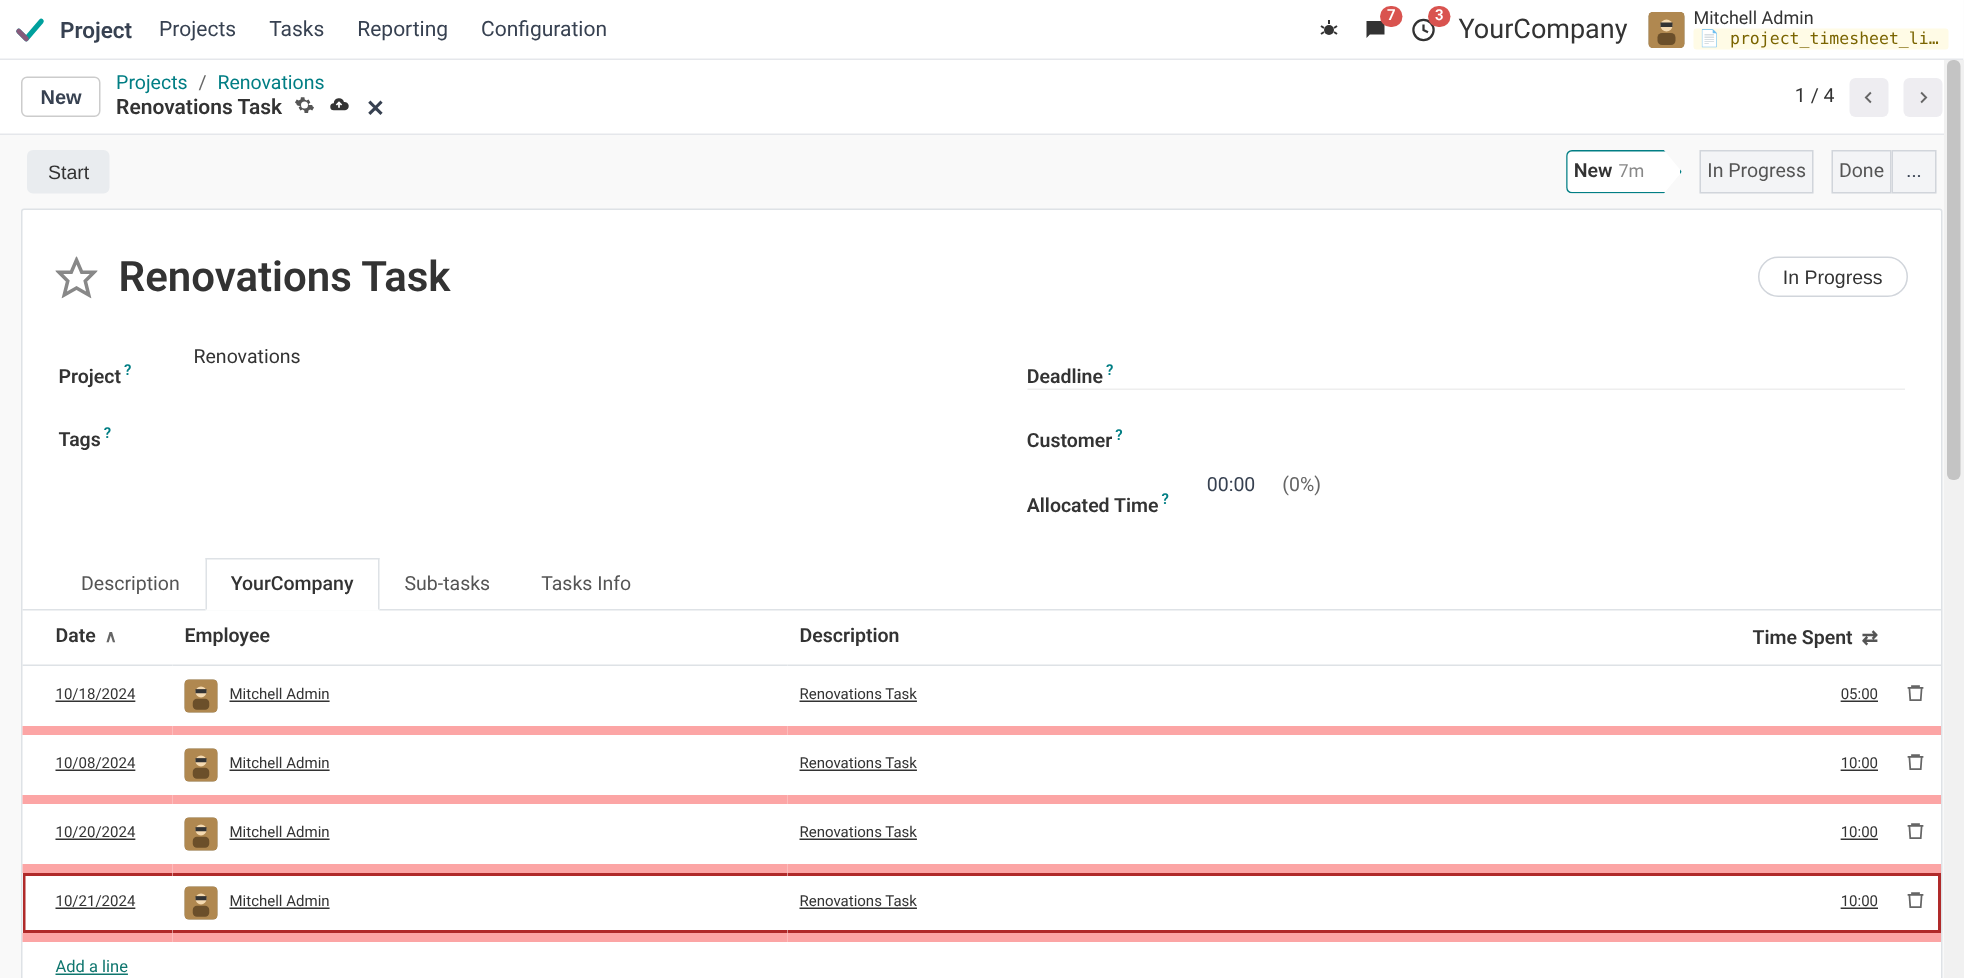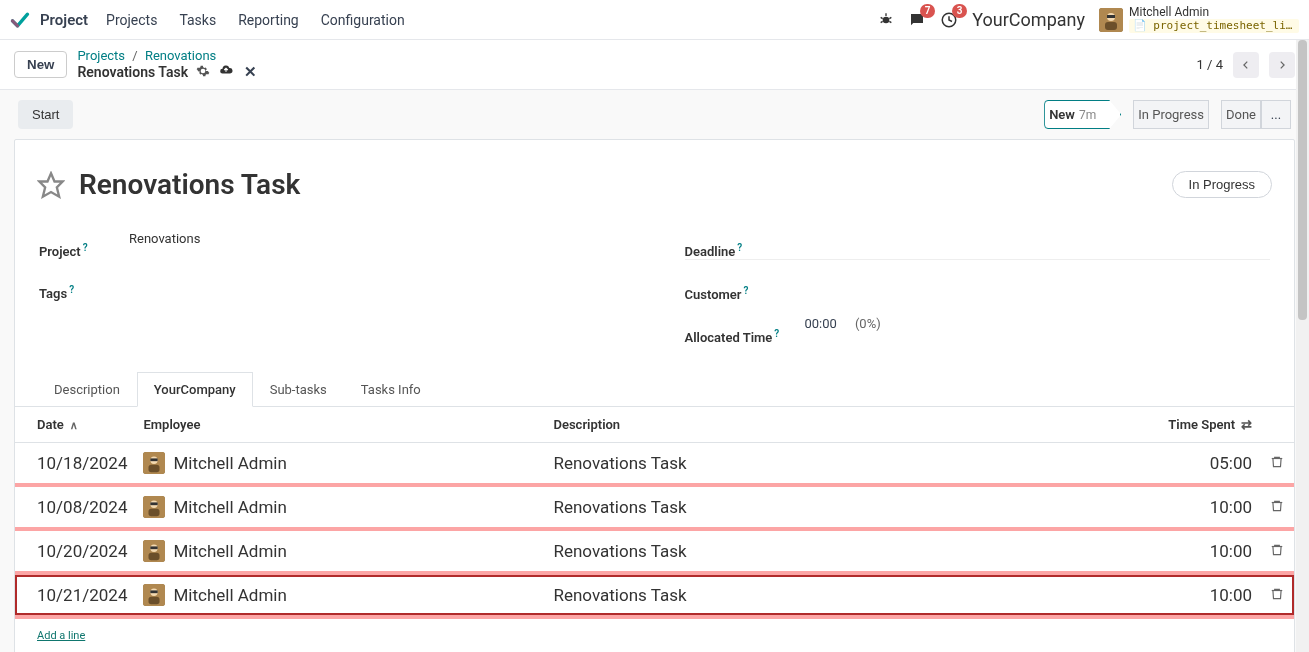--- a/index.html
+++ b/index.html
@@ -268,23 +268,24 @@
     text-align:left;
     font-size:13px;
     font-weight:600;
     padding: 10px 8px;
     border-bottom:1px solid #dee2e6;
     color:#333;
   }
   .table th.right { text-align: right; }
   .table td {
     padding: 9px 8px;
-    border-bottom: 4px solid #fca5a5;
-    font-size: 17px;
+    border-bottom: 6px solid #fca5a5;
+    font-size: 10px;
     color:#333;
+    text-decoration:underline;
   }
   .table td.right { text-align: right;}
   .col-date { width: 100px; padding-left: 22px !important; }
   .col-emp { width: 410px; }
   .col-time { width: 120px; }
   .col-del { width: 34px; text-align:center;}
   .sort-icon { font-size:11px; margin-left:6px; color:#666;}
   .emp-cell { display:flex; align-items:center; gap:8px;}
   .emp-avatar { width:22px; height:22px; border-radius:3px; background:#8a6d3b; display:inline-flex; align-items:center; justify-content:center; overflow:hidden;}
   .emp-avatar svg { width:100%; height:100%;}

